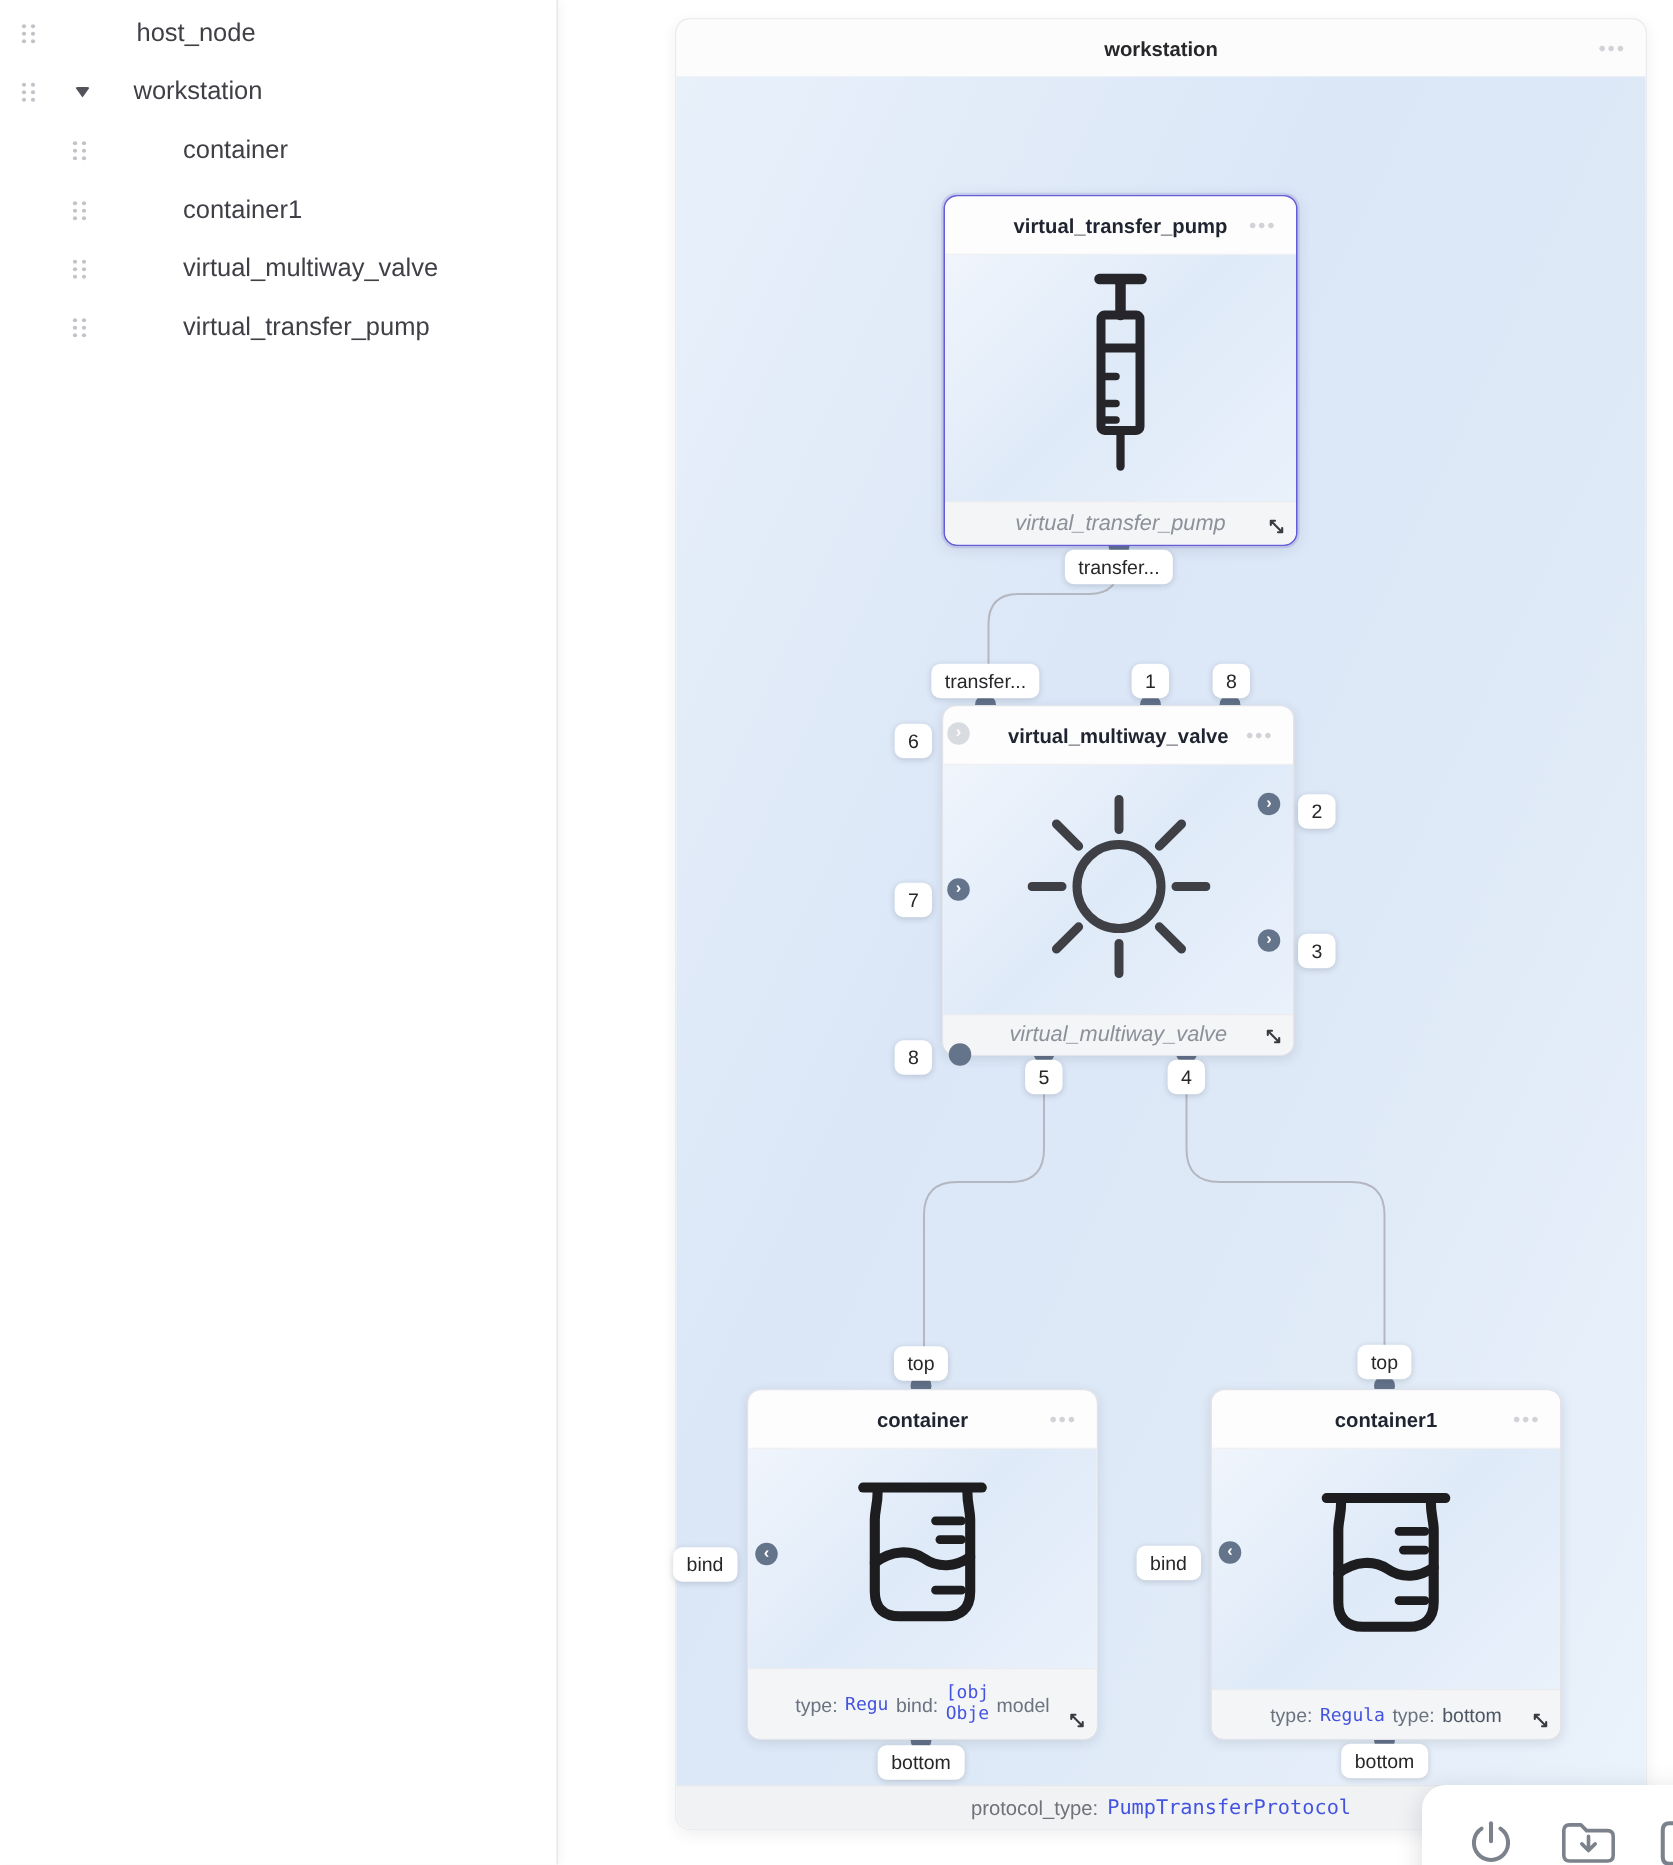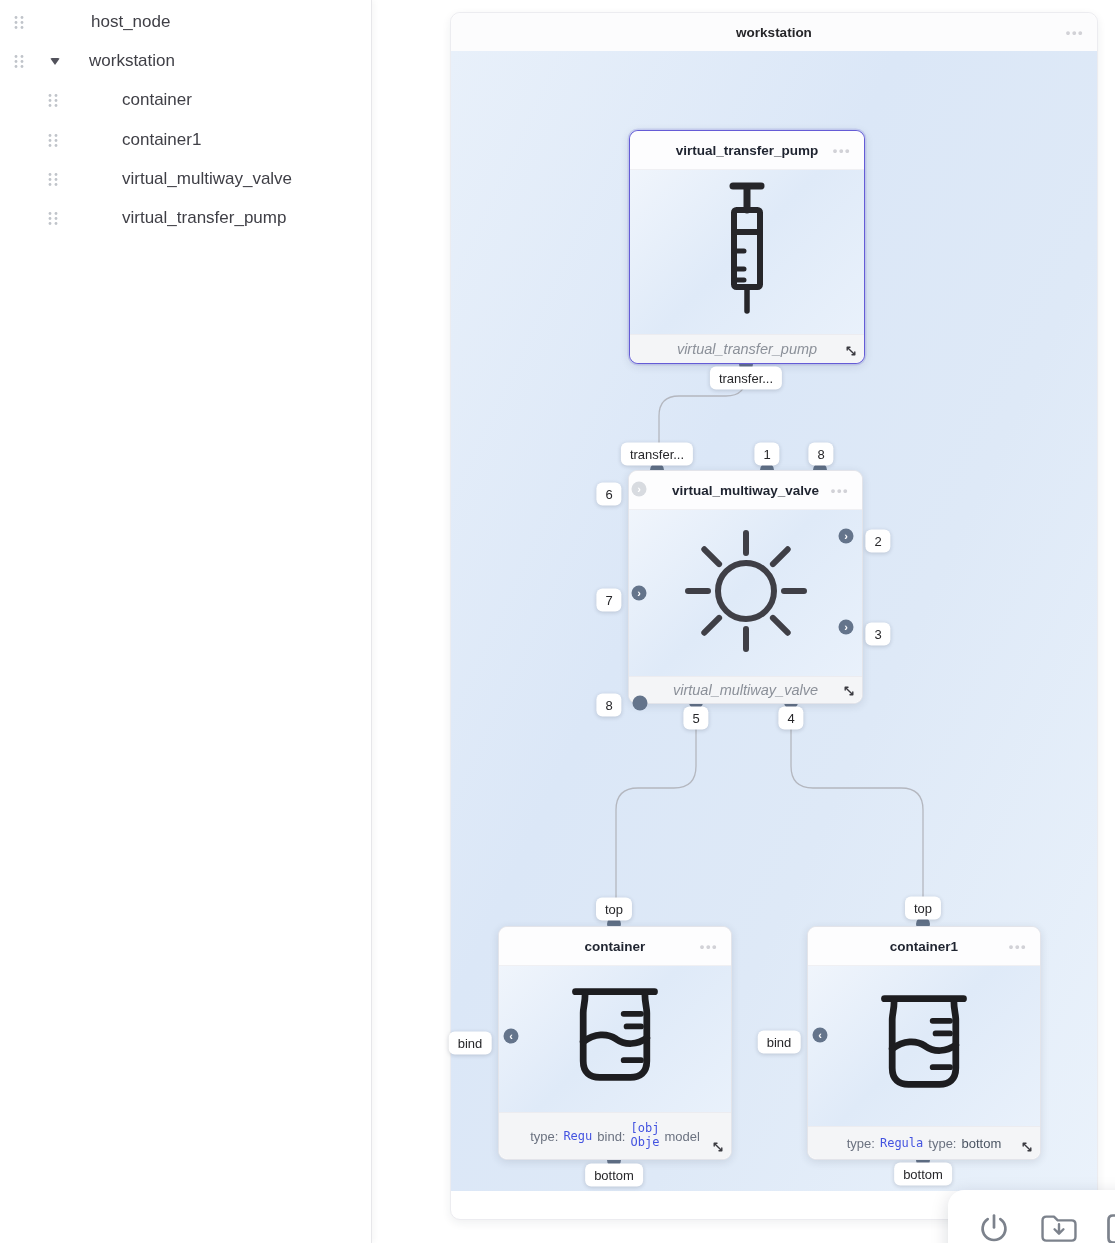--- a/index.html
+++ b/index.html
@@ -327,20 +327,24 @@
       <span class="port-label" style="left:245px;top:667px;">5</span>
       <span class="port-label" style="left:340px;top:667px;">4</span>
       <span class="port-label" style="left:163px;top:858px;">top</span>
       <span class="port-label" style="left:472px;top:857px;">top</span>
       <span class="port-label" style="left:19px;top:992px;">bind</span>
       <span class="port-label" style="left:328px;top:991px;">bind</span>
       <span class="port-label" style="left:163px;top:1124px;">bottom</span>
       <span class="port-label" style="left:472px;top:1123px;">bottom</span>
     </div>
 
+    <div class="ws-footer">
+      <span>protocol_type:</span>
+      <span class="meta-val" style="font-size:13.5px;">PumpTransferProtocol</span>
+    </div>
   </section>
 
   <div class="float-toolbar" style="left:577px;">
     <span class="tool-btn" style="left:28px;">
       <svg width="36" height="36" viewBox="0 0 24 24" fill="none" stroke="#7c828c" stroke-width="1.8" stroke-linecap="round">
         <path d="M12 3 v8"></path>
           <path d="M7.8 5.4 a7.6 7.6 0 1 0 8.4 0"></path>
       </svg>
     </span>
     <span class="tool-btn" style="left:92px;">

